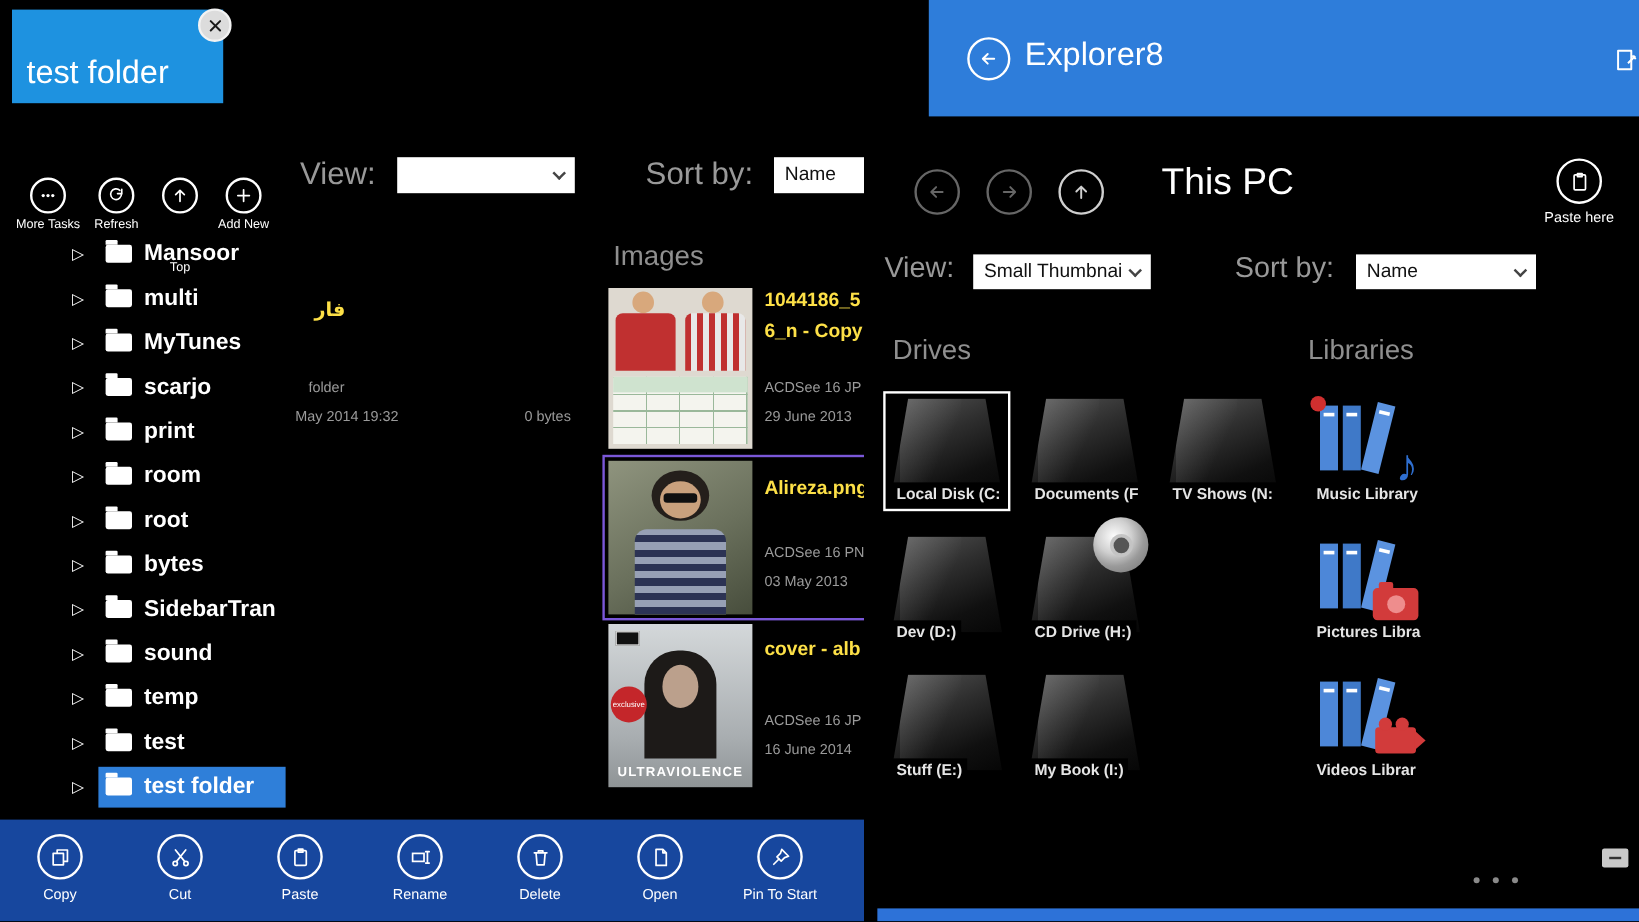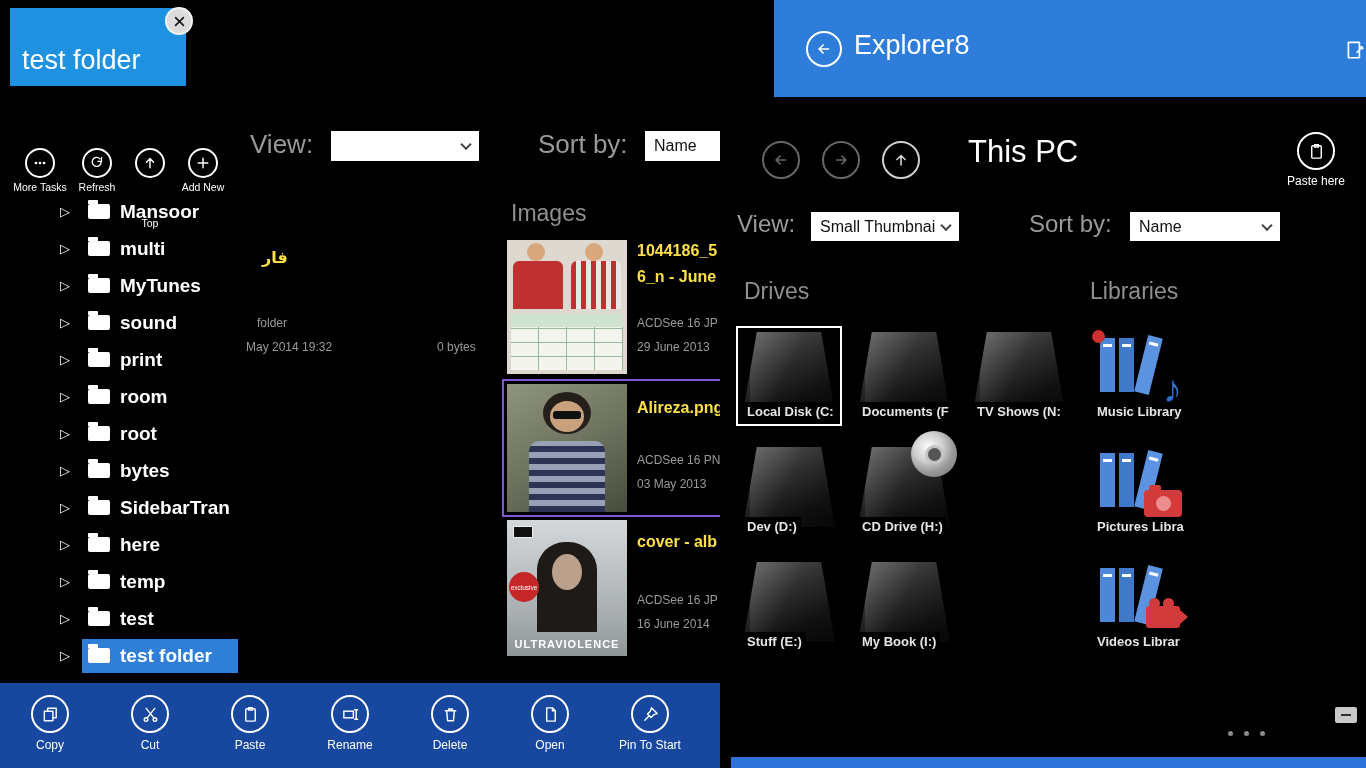--- a/index.html
+++ b/index.html
@@ -213,63 +213,63 @@
         <span class="twisty">▷</span>
         <span class="row-body">
           <span class="folder-ico"></span>
           <span class="tree-label">MyTunes</span>
         </span>
       </div>
       <div class="tree-row">
         <span class="twisty">▷</span>
         <span class="row-body">
           <span class="folder-ico"></span>
+          <span class="tree-label">scarjo</span>
+        </span>
+      </div>
+      <div class="tree-row">
+        <span class="twisty">▷</span>
+        <span class="row-body">
+          <span class="folder-ico"></span>
+          <span class="tree-label">print</span>
+        </span>
+      </div>
+      <div class="tree-row">
+        <span class="twisty">▷</span>
+        <span class="row-body">
+          <span class="folder-ico"></span>
+          <span class="tree-label">room</span>
+        </span>
+      </div>
+      <div class="tree-row">
+        <span class="twisty">▷</span>
+        <span class="row-body">
+          <span class="folder-ico"></span>
+          <span class="tree-label">root</span>
+        </span>
+      </div>
+      <div class="tree-row">
+        <span class="twisty">▷</span>
+        <span class="row-body">
+          <span class="folder-ico"></span>
+          <span class="tree-label">bytes</span>
+        </span>
+      </div>
+      <div class="tree-row">
+        <span class="twisty">▷</span>
+        <span class="row-body">
+          <span class="folder-ico"></span>
+          <span class="tree-label">SidebarTran</span>
+        </span>
+      </div>
+      <div class="tree-row">
+        <span class="twisty">▷</span>
+        <span class="row-body">
+          <span class="folder-ico"></span>
           <span class="tree-label">sound</span>
-        </span>
-      </div>
-      <div class="tree-row">
-        <span class="twisty">▷</span>
-        <span class="row-body">
-          <span class="folder-ico"></span>
-          <span class="tree-label">print</span>
-        </span>
-      </div>
-      <div class="tree-row">
-        <span class="twisty">▷</span>
-        <span class="row-body">
-          <span class="folder-ico"></span>
-          <span class="tree-label">room</span>
-        </span>
-      </div>
-      <div class="tree-row">
-        <span class="twisty">▷</span>
-        <span class="row-body">
-          <span class="folder-ico"></span>
-          <span class="tree-label">root</span>
-        </span>
-      </div>
-      <div class="tree-row">
-        <span class="twisty">▷</span>
-        <span class="row-body">
-          <span class="folder-ico"></span>
-          <span class="tree-label">bytes</span>
-        </span>
-      </div>
-      <div class="tree-row">
-        <span class="twisty">▷</span>
-        <span class="row-body">
-          <span class="folder-ico"></span>
-          <span class="tree-label">SidebarTran</span>
-        </span>
-      </div>
-      <div class="tree-row">
-        <span class="twisty">▷</span>
-        <span class="row-body">
-          <span class="folder-ico"></span>
-          <span class="tree-label">here</span>
         </span>
       </div>
       <div class="tree-row">
         <span class="twisty">▷</span>
         <span class="row-body">
           <span class="folder-ico"></span>
           <span class="tree-label">temp</span>
         </span>
       </div>
       <div class="tree-row">
@@ -310,21 +310,21 @@
 
   <div id="file-b" class="abs">
     <div id="thumb-b" class="thumb">
       <div class="head" style="left:20px;"></div>
       <div class="head" style="left:78px;"></div>
       <div class="jersey j1"></div>
       <div class="jersey j2"></div>
       <div class="stat-table"></div>
     </div>
     <div class="fname abs" style="left:130px;top:2px;">1044186_5</div>
-    <div class="fname abs" style="left:130px;top:28px;">6_n - June</div>
+    <div class="fname abs" style="left:130px;top:28px;">6_n - Copy</div>
     <div class="fmeta abs" style="left:130px;top:76px;">ACDSee 16 JP</div>
     <div class="fmeta abs" style="left:130px;top:100px;">29 June 2013</div>
   </div>
 
   <div id="file-c" class="abs">
     <div id="thumb-c" class="thumb">
       <div class="hair"></div>
       <div class="face"></div>
       <div class="shades"></div>
       <div class="shirt"></div>

